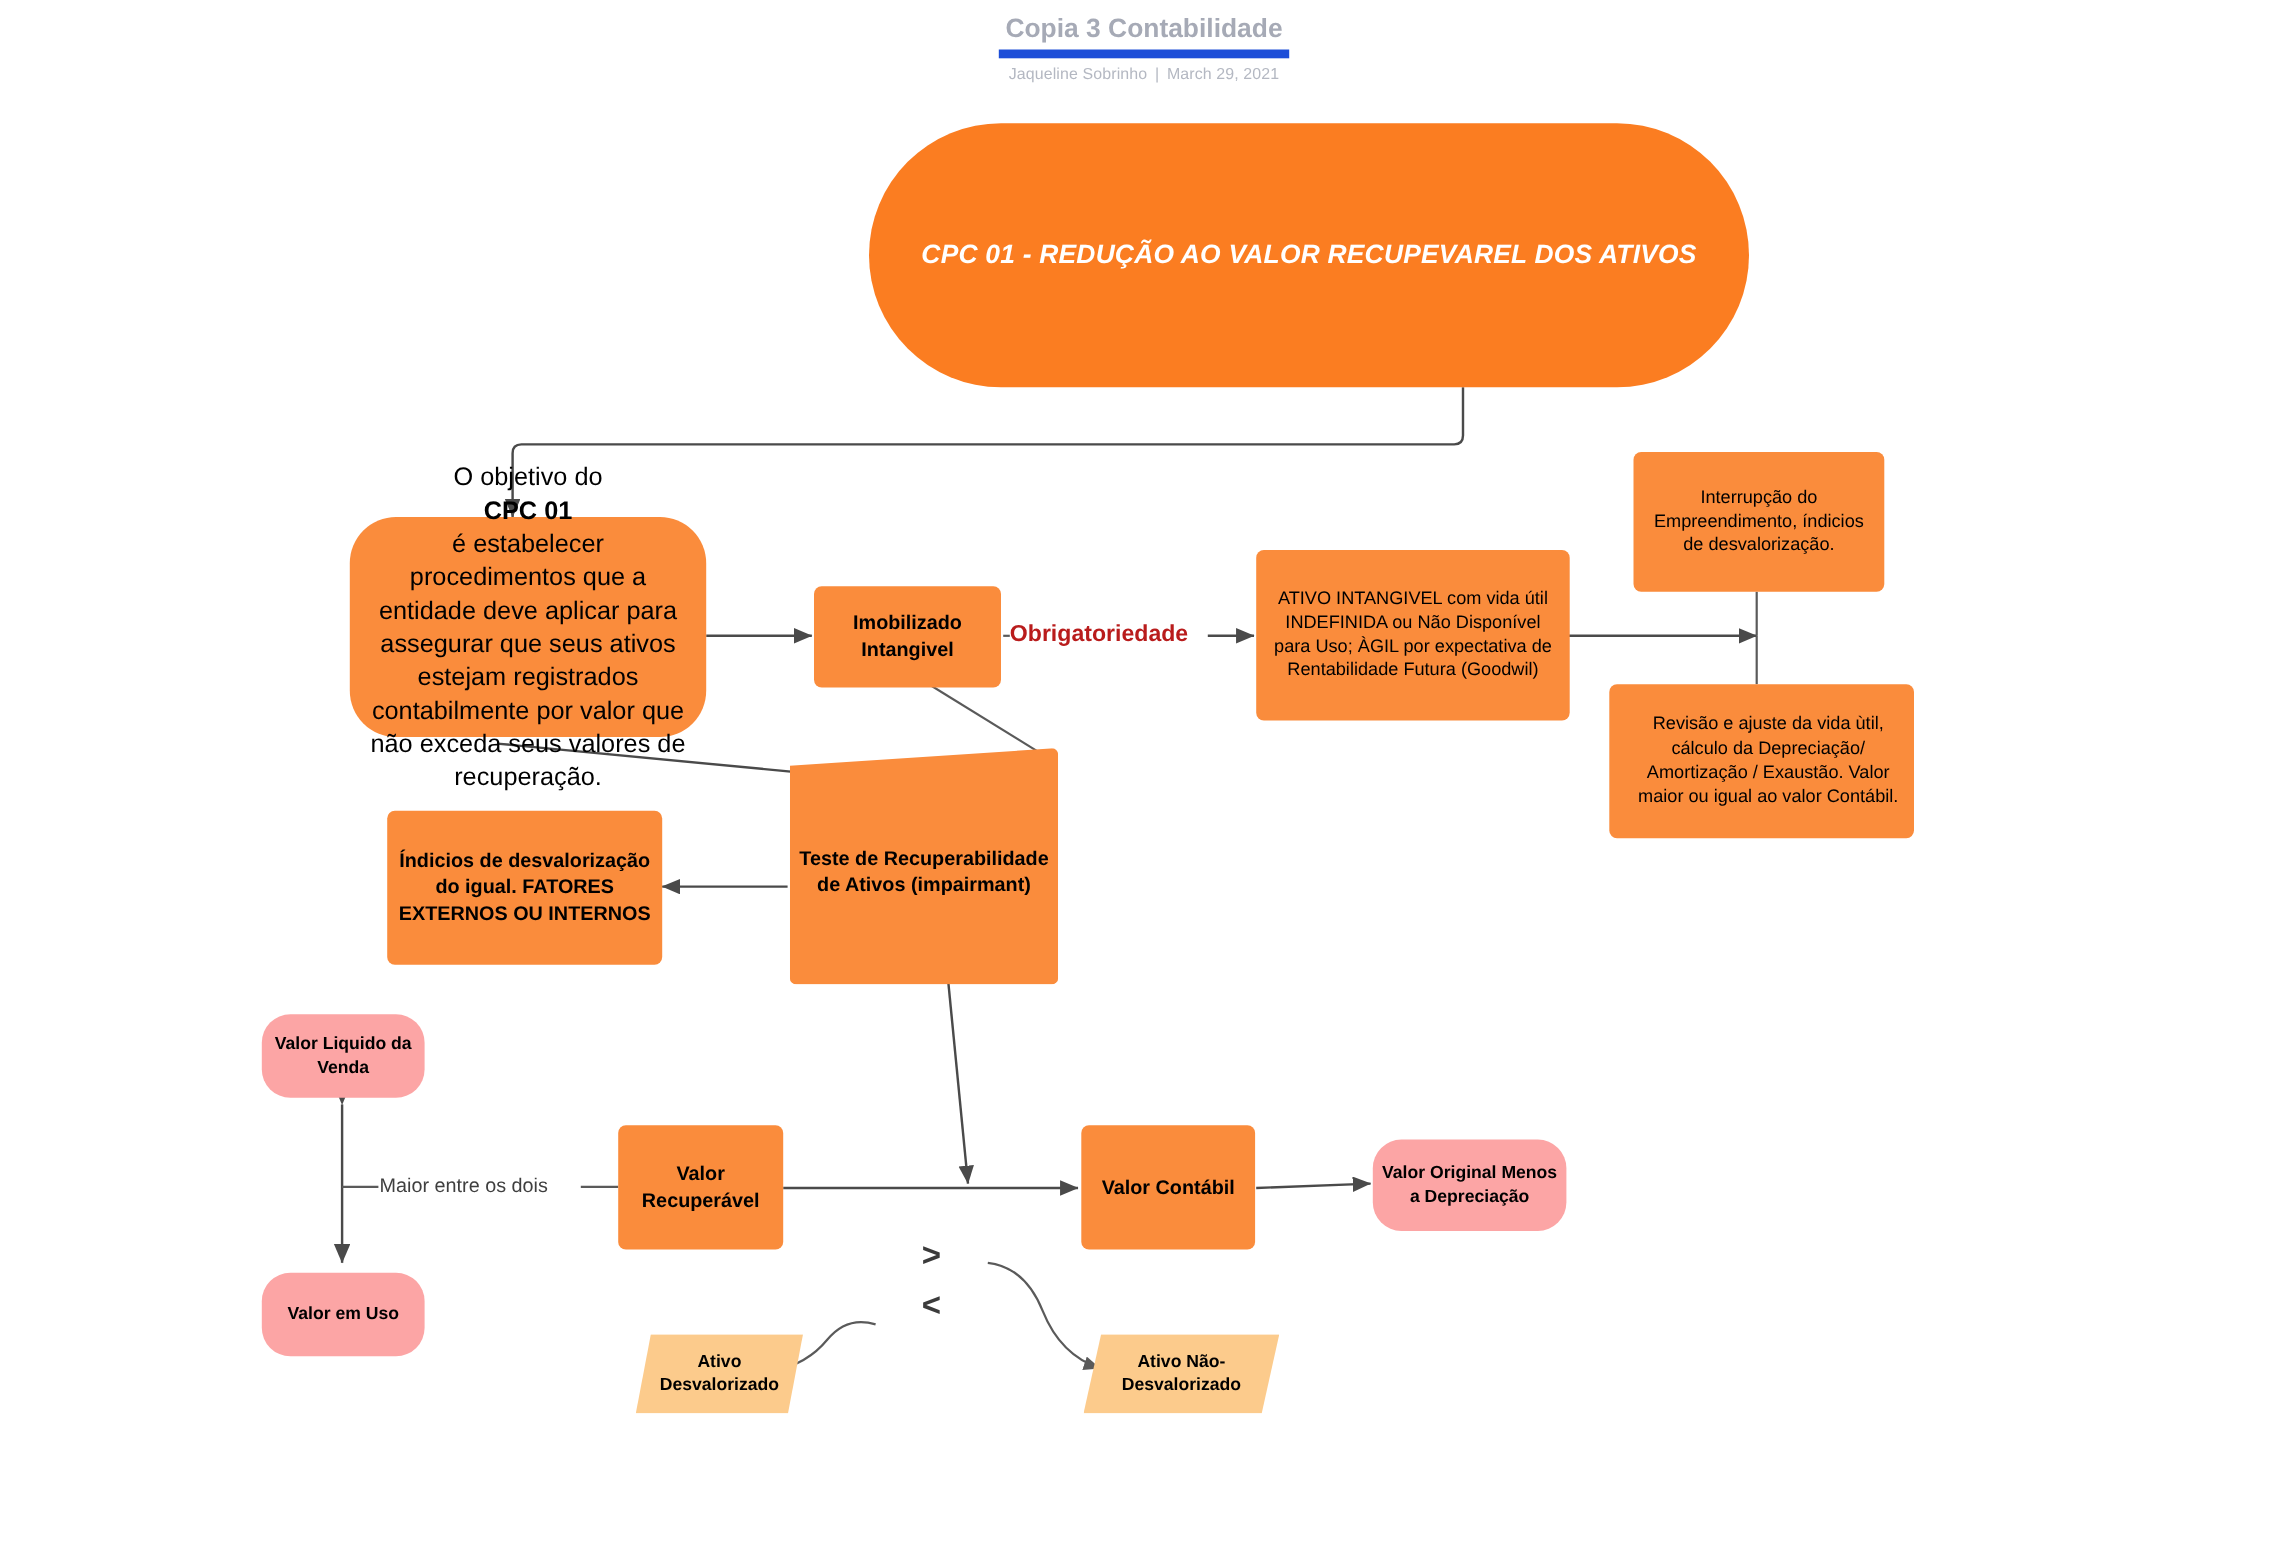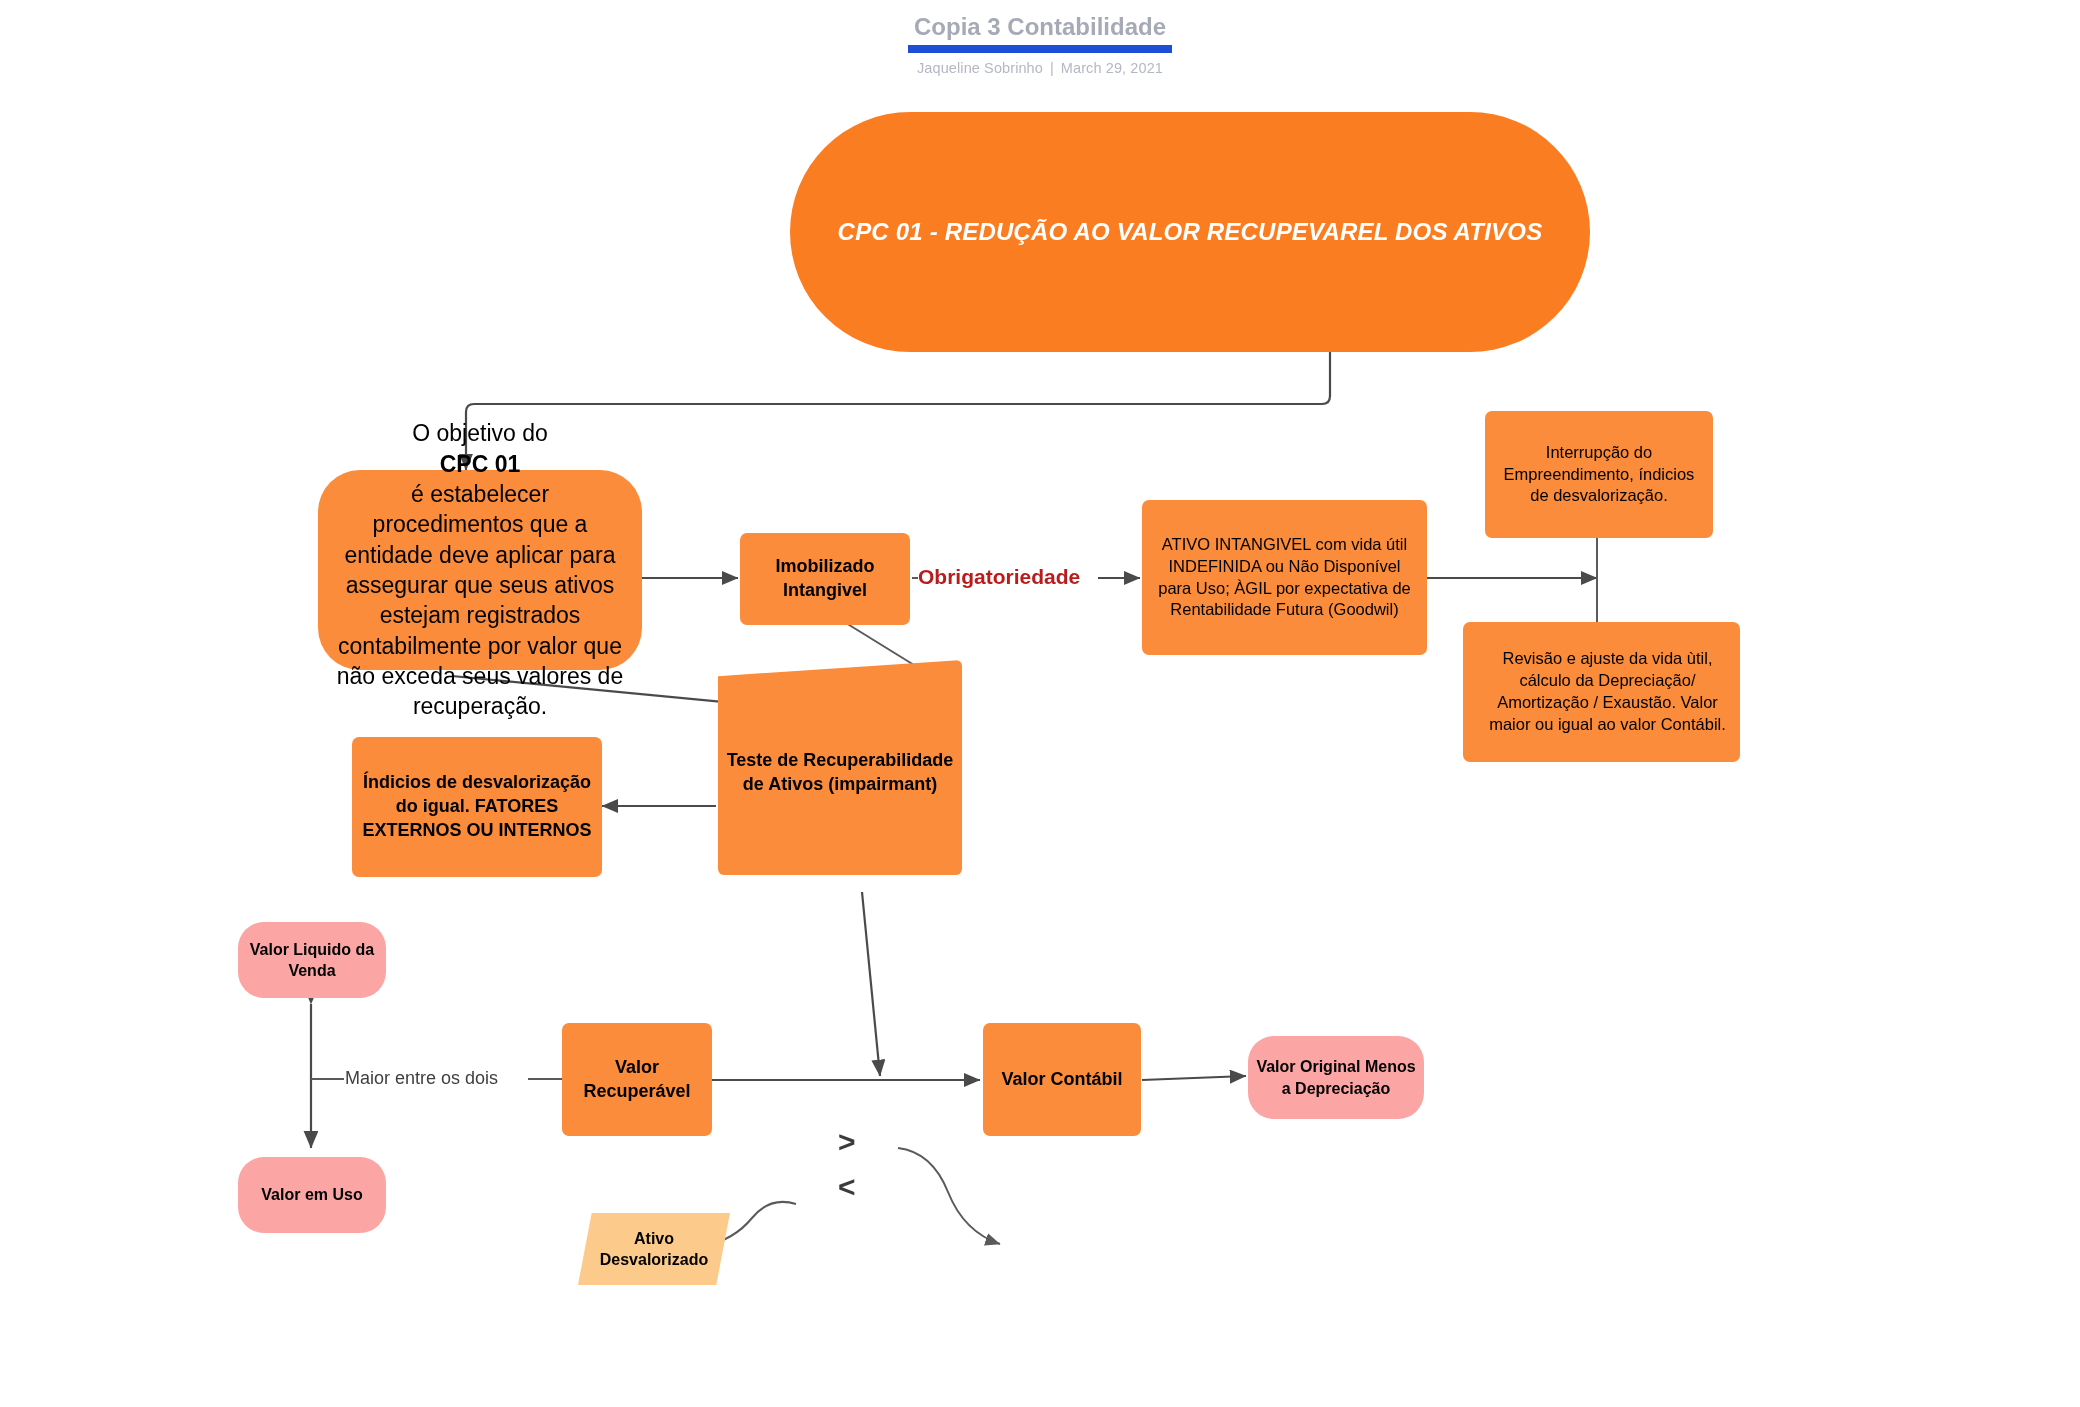--- a/index.html
+++ b/index.html
@@ -174,21 +174,21 @@
   </div>
 
   <div class="node n-rect" style="left:1463px; top:622px; width:277px; height:140px;padding-left:12px;">
     <span class="t-body-sm">Revisão e ajuste da vida ùtil, cálculo da Depreciação/ Amortização / Exaustão. Valor maior ou igual ao valor Contábil.</span>
   </div>
 
   <div class="node n-rect" style="left:352px; top:737px; width:250px; height:140px;">
     <span class="t-bold">Índicios de desvalorização do igual. FATORES EXTERNOS OU INTERNOS</span>
   </div>
 
-  <div class="node n-slant" style="left:718px; top:660px; width:244px; height:215px;">
+  <div class="node n-slant" style="left:718px; top:680px; width:244px; height:215px;">
     <span class="t-bold" style="margin-top:10px;">Teste de Recuperabilidade de Ativos (impairmant)</span>
   </div>
 
   <div class="node n-soft" style="left:238px; top:922px; width:148px; height:76px;">
     <span class="t-soft">Valor Liquido da Venda</span>
   </div>
 
   <div class="node n-soft" style="left:238px; top:1157px; width:148px; height:76px;">
     <span class="t-soft">Valor em Uso</span>
   </div>
@@ -202,20 +202,23 @@
   </div>
 
   <div class="node n-soft" style="left:1248px; top:1036px; width:176px; height:83px;">
     <span class="t-soft">Valor Original Menos a Depreciação</span>
   </div>
 
   <div class="node n-para" style="left:578px; top:1213px; width:152px; height:72px;">
     <span class="t-bold-sm">Ativo Desvalorizado</span>
   </div>
 
+  <div class="node n-para" style="left:985px; top:1213px; width:178px; height:72px;">
+    <span class="t-bold-sm">Ativo Não-Desvalorizado</span>
+  </div>
 
   <div class="edge-label lbl-obrig" style="left:918px; top:565px;">Obrigatoriedade</div>
 
   <div class="edge-label lbl-maior" style="left:345px; top:1068px;">Maior entre os dois</div>
 
   <div class="cmp-sym" style="left:838px; top:1127px;">&gt;</div>
 
   <div class="cmp-sym" style="left:838px; top:1172px;">&lt;</div>
 
 </div>

